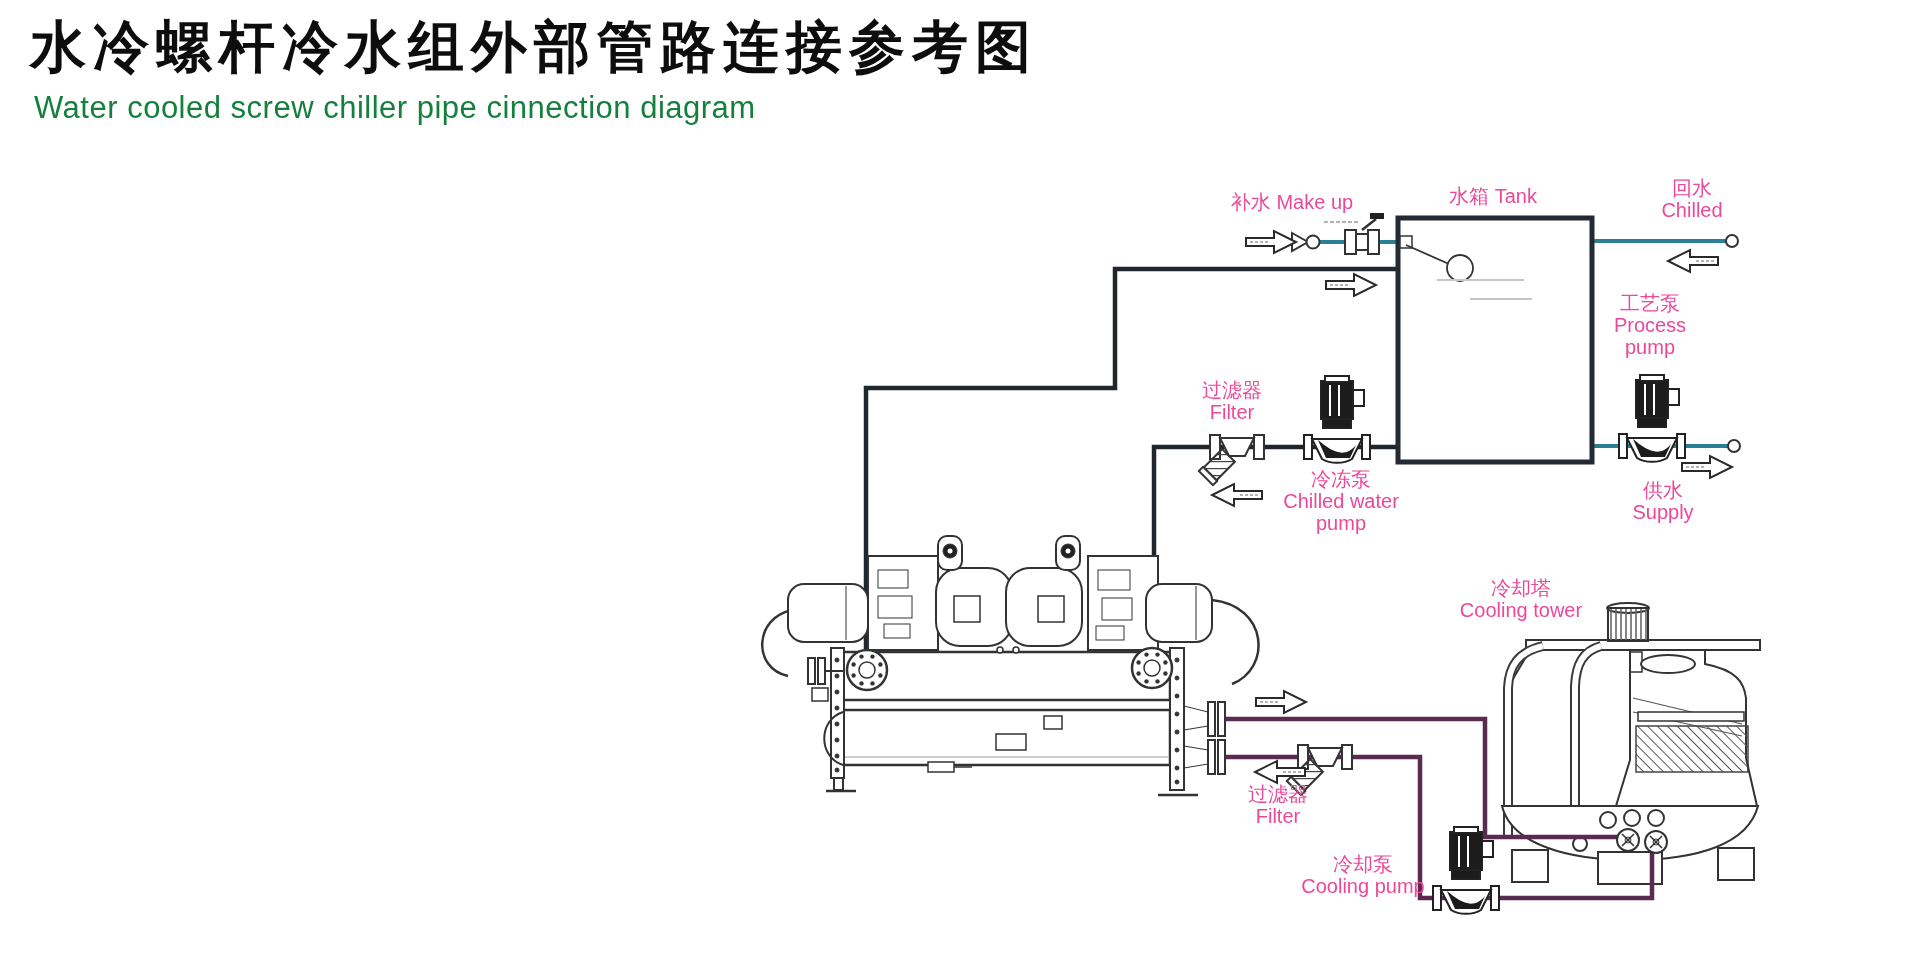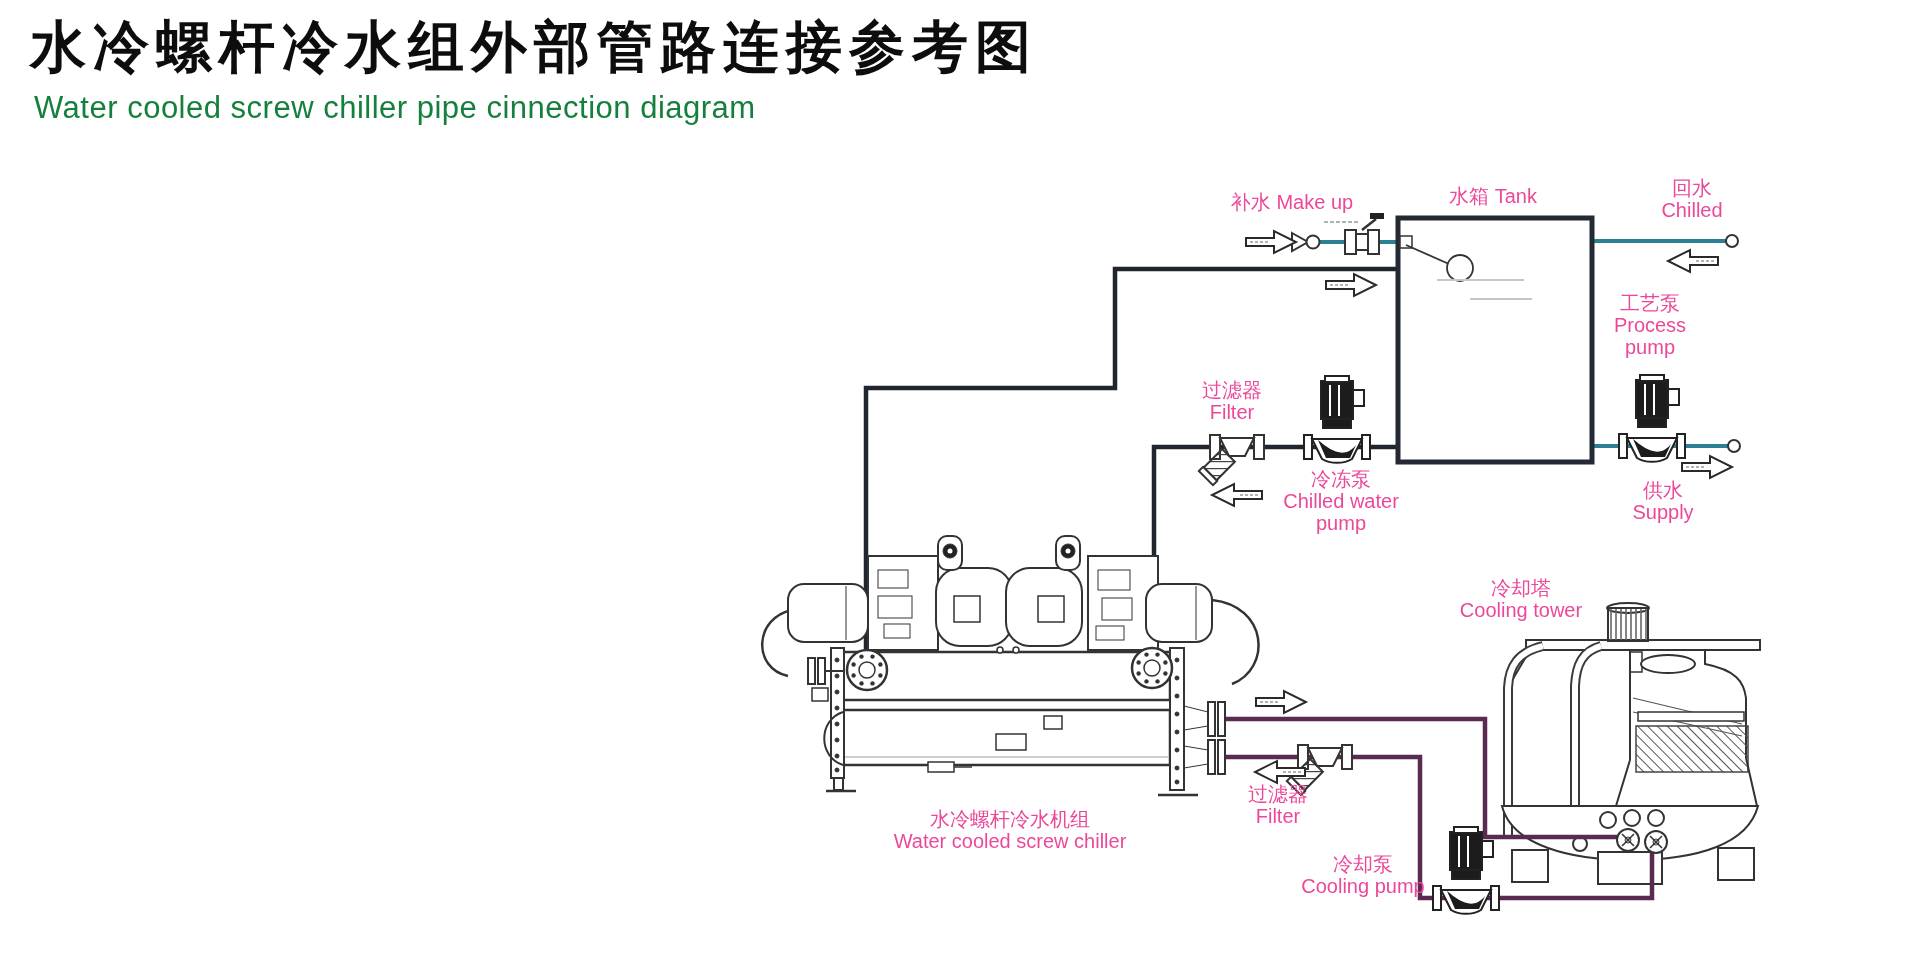--- a/index.html
+++ b/index.html
@@ -289,18 +289,14 @@
   <div class="lbl" style="left:1232px;top:783px;width:92px">
     <div>过滤器</div>
     <div>Filter</div>
   </div>
 
   <div class="lbl" style="left:1298px;top:853px;width:130px">
     <div>冷却泵</div>
     <div>Cooling pump</div>
   </div>
 
-  <div class="lbl" style="left:860px;top:808px;width:300px">
-    <div>水冷螺杆冷水机组</div>
-    <div>Water cooled screw chiller</div>
-  </div>
 
 </div>
 
 </body></html>

